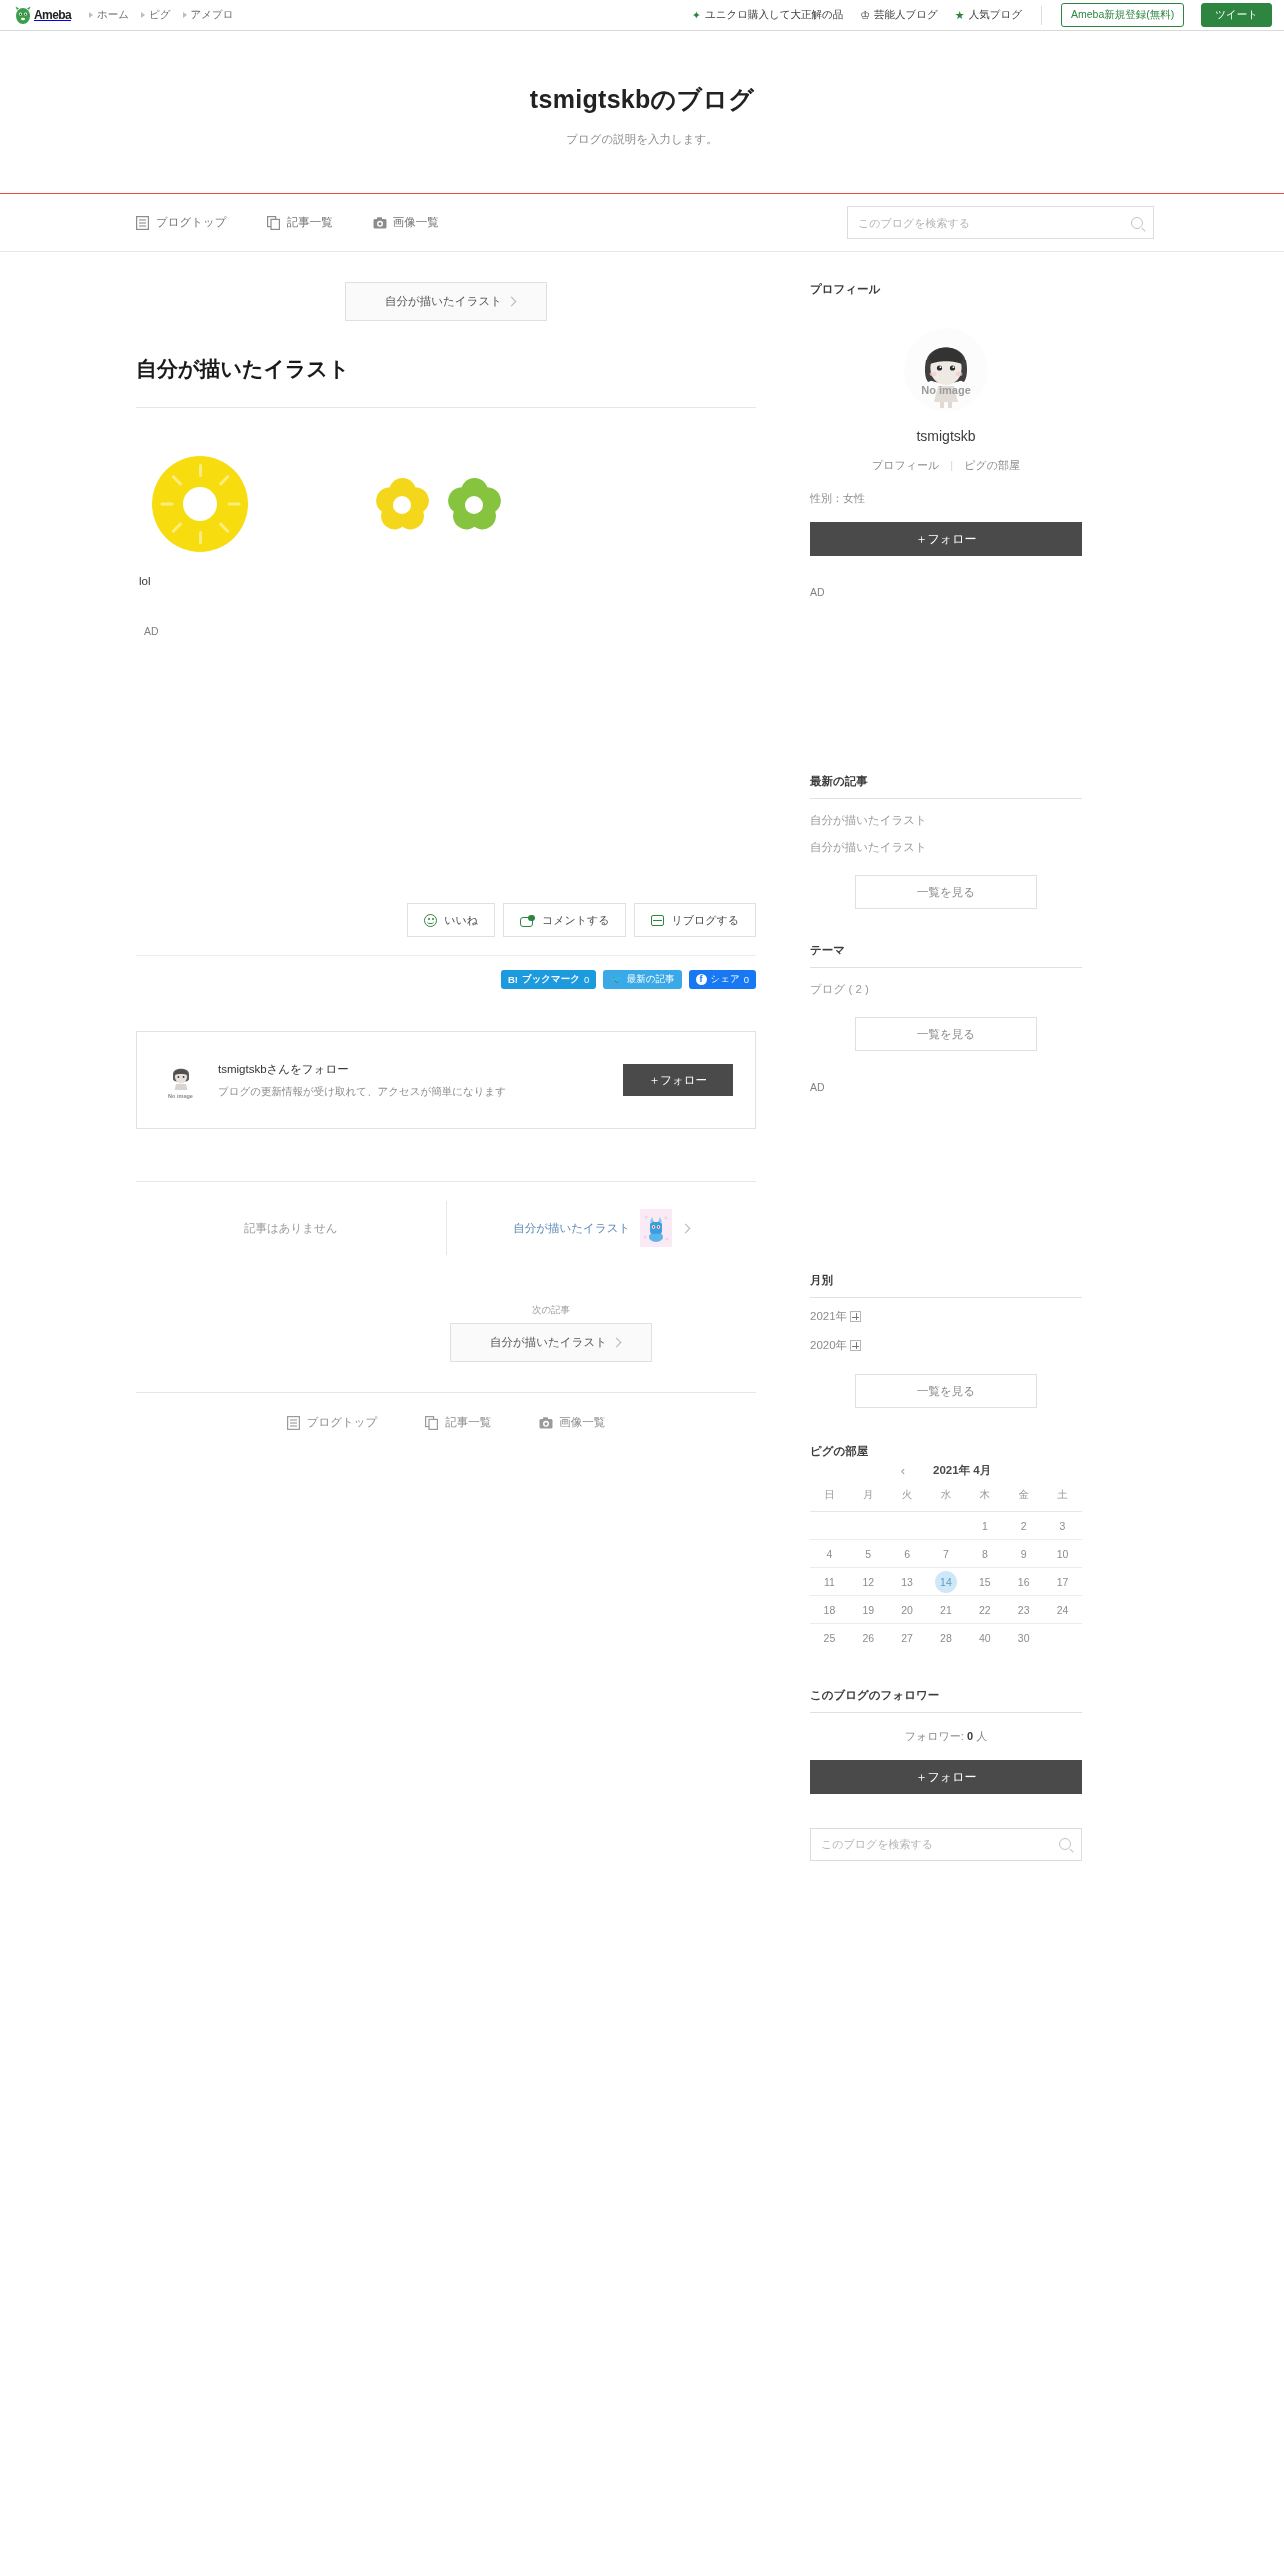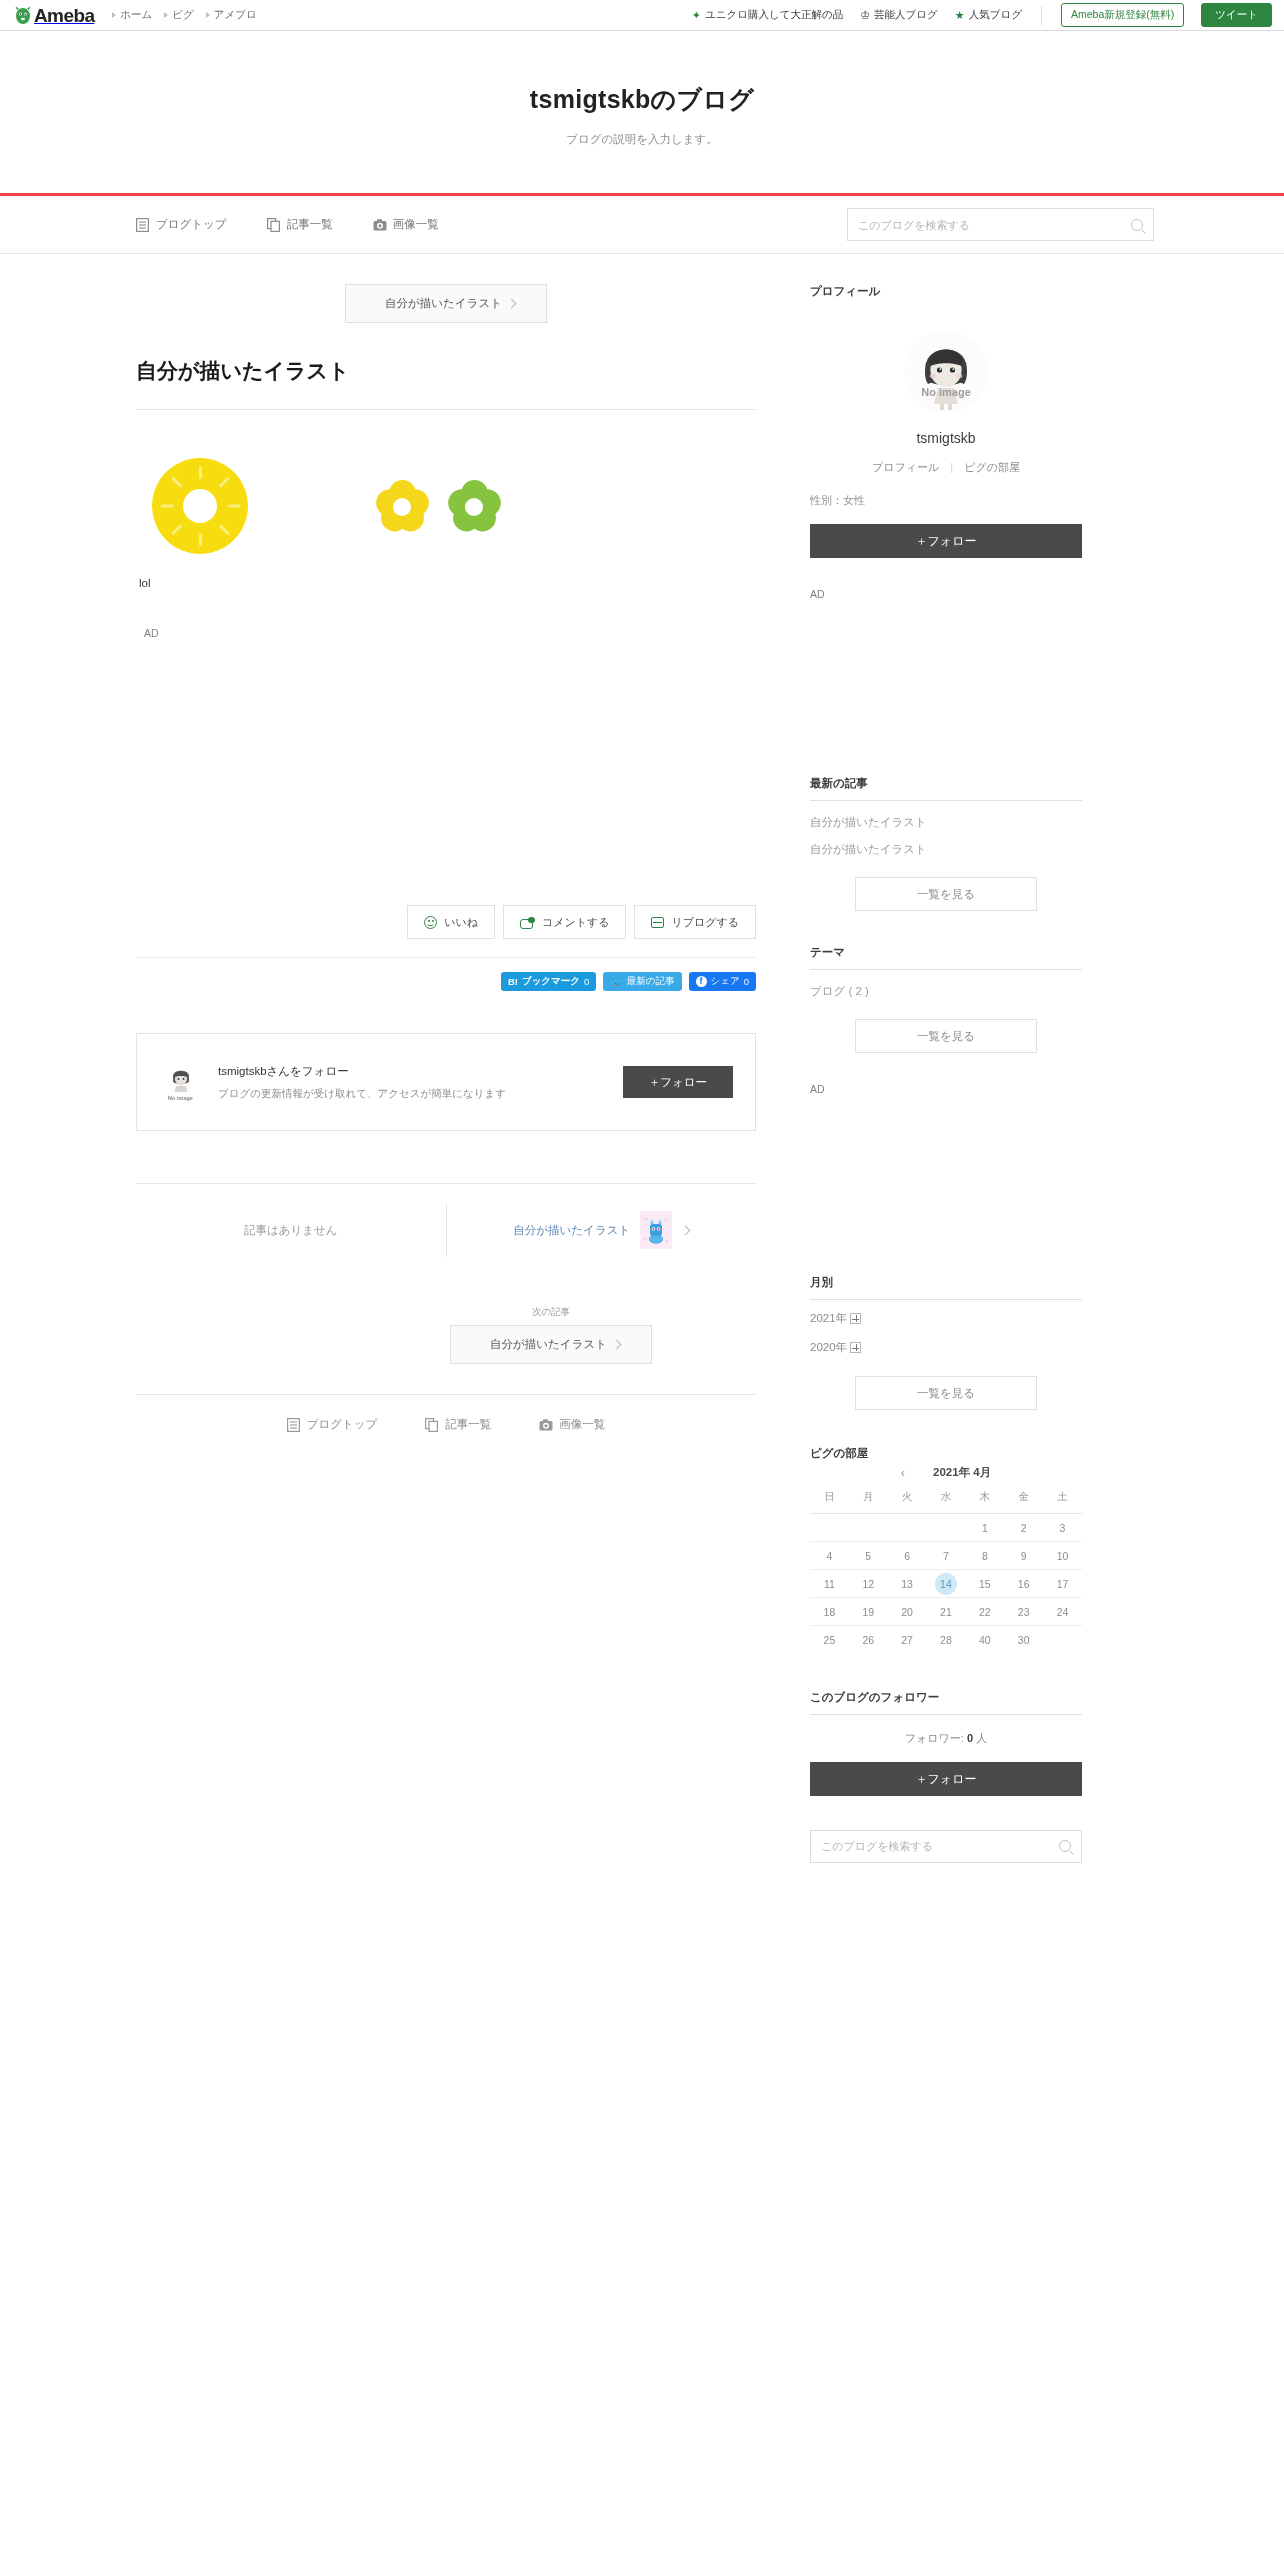--- a/index.html
+++ b/index.html
@@ -18,21 +18,21 @@
     height: 31px;
     border-bottom: 1px solid #d9d9d9;
     display: flex;
     align-items: center;
     padding: 0 12px 0 14px;
     background: #fff;
     position: relative;
   }
   .logo-wrap { display: flex; align-items: center; gap: 2px; }
   .logo-mark { width: 18px; height: 19px; position: relative; display: block; }
-  .logo-text { font-size: 19px; font-weight: bold; letter-spacing: -0.6px; color: #222; line-height: 1; }
+  .logo-text { font-size: 12px; font-weight: bold; letter-spacing: -0.6px; color: #222; line-height: 1; }
   .gnav { display: flex; align-items: center; margin-left: 18px; gap: 12px; }
   .gnav a {
     font-size: 10.5px; color: #6b6b6b; text-decoration: none;
     display: flex; align-items: center; gap: 4px;
   }
   .tri { width: 0; height: 0; border-left: 4px solid #bdbdbd; border-top: 3px solid transparent; border-bottom: 3px solid transparent; }
   .bar-right { margin-left: auto; display: flex; align-items: center; gap: 17px; }
   .bar-right .promo {
     font-size: 10.5px; color: #3b3b3b; text-decoration: none;
     display: flex; align-items: center; gap: 4px;
@@ -49,21 +49,21 @@
   .btn-login {
     background: #2e8540; color: #fff; border: 1px solid #2e8540;
     font-size: 10.5px; padding: 4px 13px; border-radius: 3px;
     text-decoration: none; white-space: nowrap;
   }
 
   
   .blog-head {
     text-align: center;
     padding: 52px 0 46px;
-    border-bottom: 3px solid #ef4444;
+    border-bottom: 1px solid #ef4444;
     background: #fff;
   }
   .blog-title { font-size: 25px; font-weight: bold; color: #222; letter-spacing: 0.3px; }
   .blog-desc { font-size: 11.5px; color: #8c8c8c; margin-top: 16px; }
 
   
   .blog-nav {
     height: 58px;
     border-bottom: 1px solid #e6e6e6;
     display: flex;

